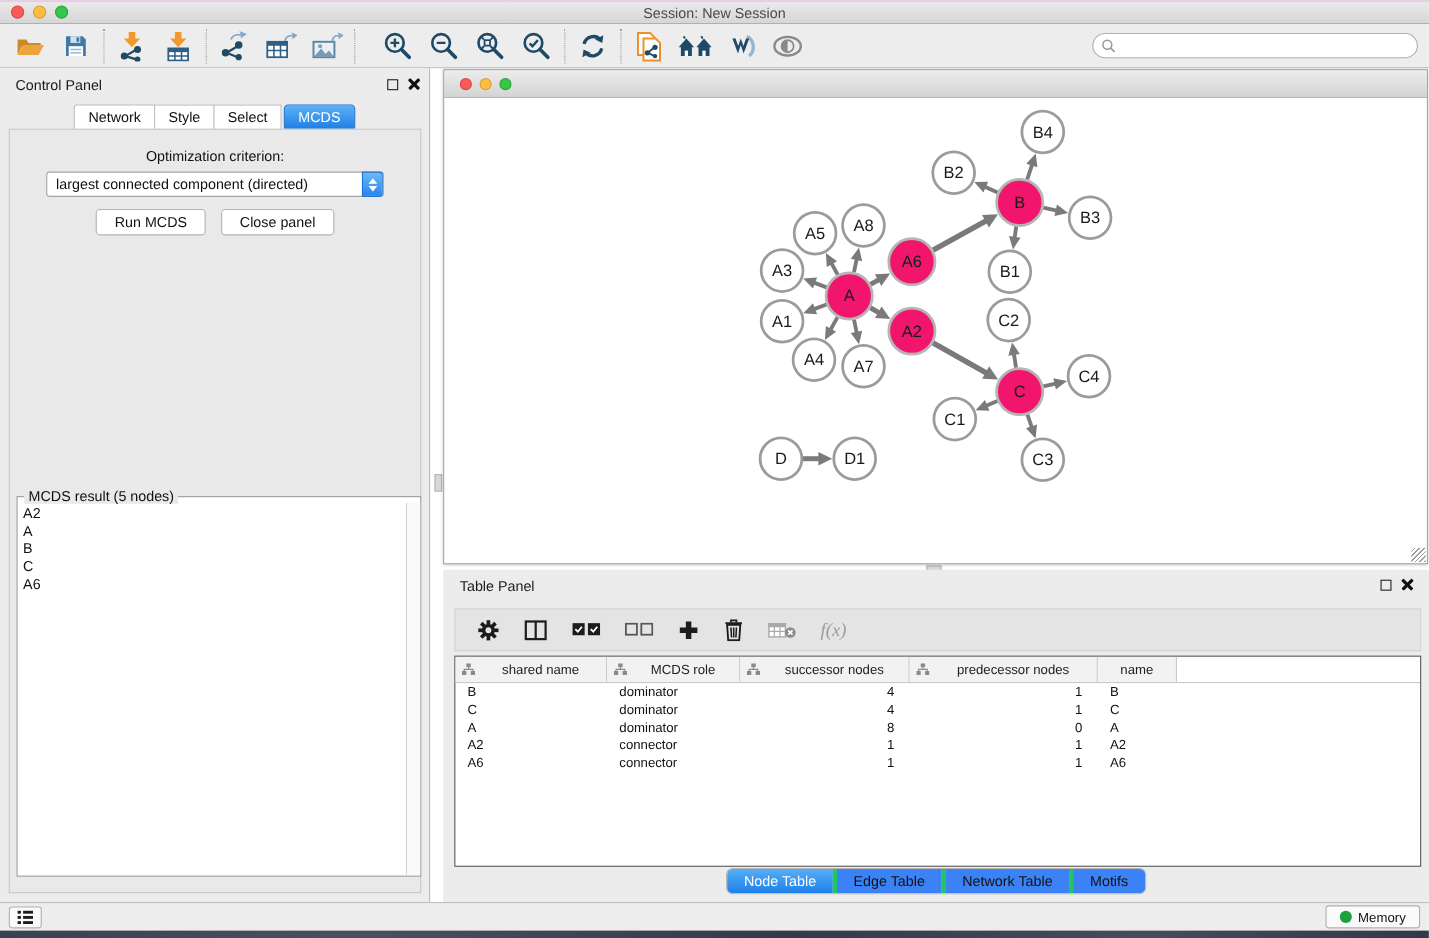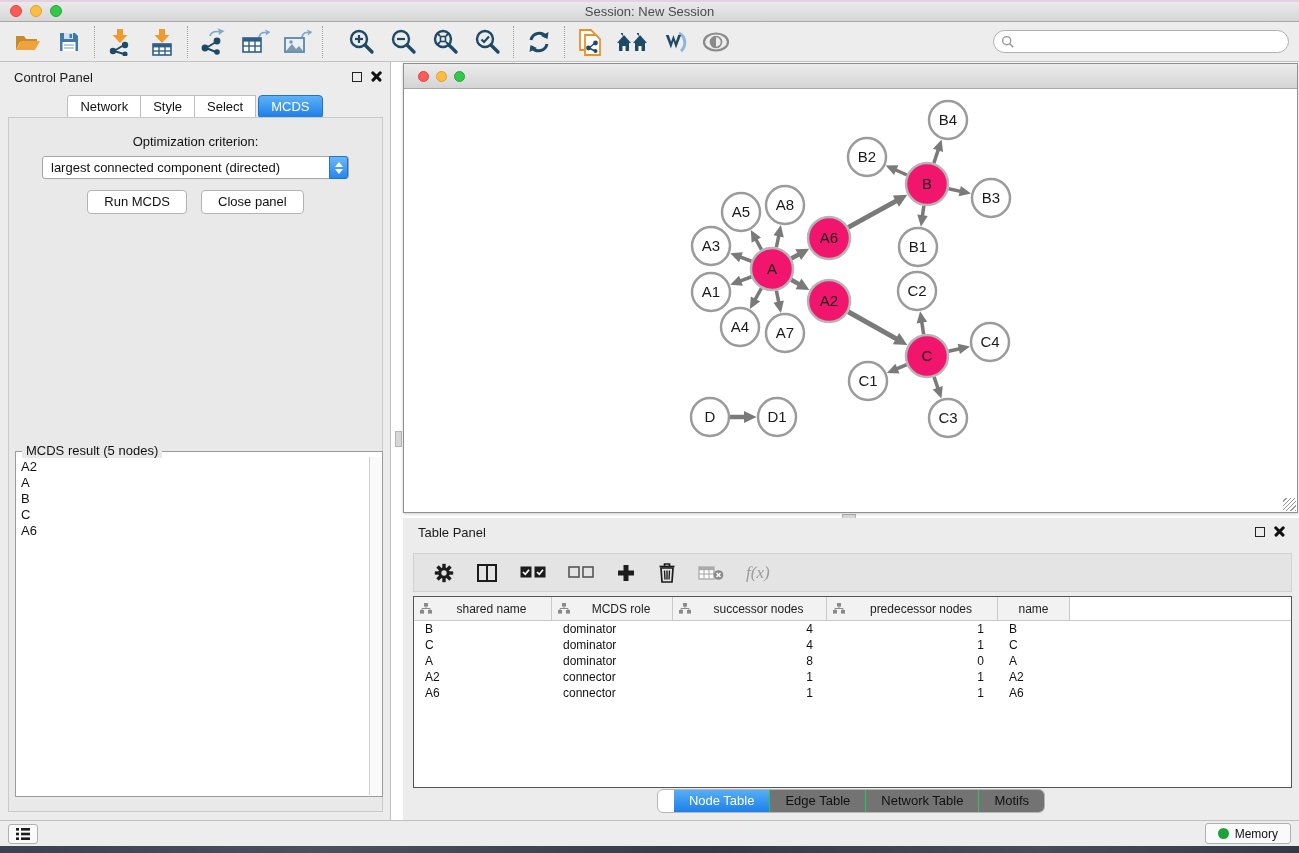--- a/index.html
+++ b/index.html
@@ -91,22 +91,22 @@
   .tp-head { display:flex; height:24px; border-bottom:1px solid #c9c9c9; }
   .th { background:#f2f2f2; border-right:1px solid #c9c9c9; display:flex; align-items:center;
     font-size:12px; color:#222; position:relative; }
   .th .th-label { flex:1; text-align:center; }
   .th .hier { margin-left:6px; }
   .tr { display:flex; height:16px; align-items:center; cursor:default; }
   .td { font-size:12px; color:#111; white-space:nowrap; overflow:hidden; }
   .td.left { padding-left:11px; text-align:left; }
   .td.right { padding-right:14px; text-align:right; }
   .tp-tabs { position:absolute; left:0; top:271px; width:100%; display:flex; justify-content:center; }
-  .tp-tabbar { display:inline-flex; border:1px solid #b5b5b5; border-radius:6px; overflow:hidden; background:#fff;padding-left:16px; }
-  .tp-tab { font-size:13px; color:#111; padding:3px 15px 4px; border-left:1px solid #22c55e; cursor:pointer; background:#737373; }
+  .tp-tabbar { display:inline-flex; border:1px solid #b5b5b5; border-radius:6px; overflow:hidden; background:#fff; }
+  .tp-tab { font-size:13px; color:#111; padding:3px 15px 4px; border-left:4px solid #22c55e; cursor:pointer; background:#3b82f6; }
   .tp-tab:first-child { border-left:none; }
   .tp-tab.active { background:linear-gradient(#57aef6,#1d80e8); color:#fff; }
 
   
   .statusbar { position:absolute; left:0; top:820px; width:1299px; height:26px;
     background:#ededed; border-top:1px solid #c0c0c0; }
   .list-btn { position:absolute; left:8px; top:3px; width:30px; height:20px; background:#fafafa;
     border:1px solid #b0b0b0; border-radius:3px; display:flex; align-items:center; justify-content:center; cursor:pointer; }
   .memory-btn { position:absolute; right:8px; top:2px; height:21px; background:#fafafa;
     border:1px solid #b0b0b0; border-radius:3px; display:flex; align-items:center; gap:6px;

